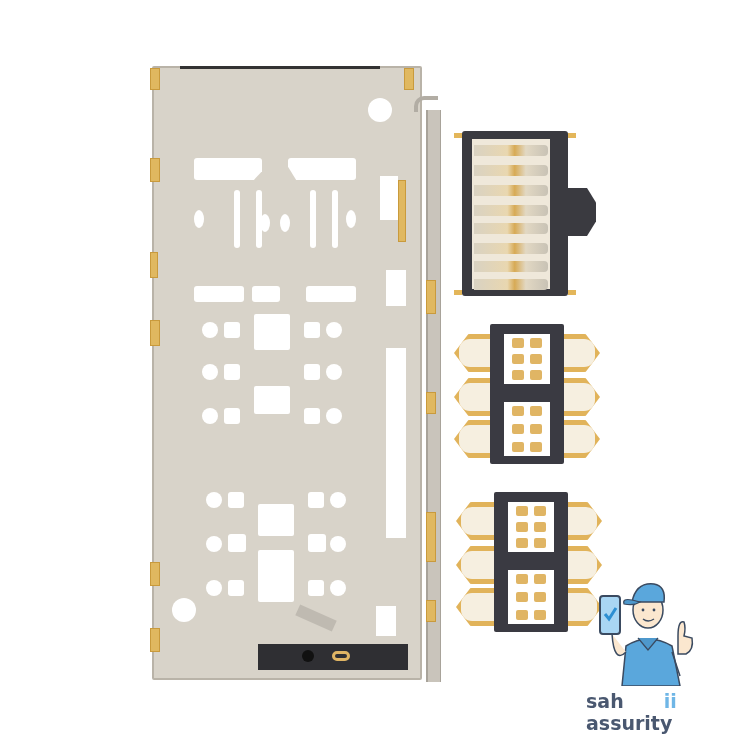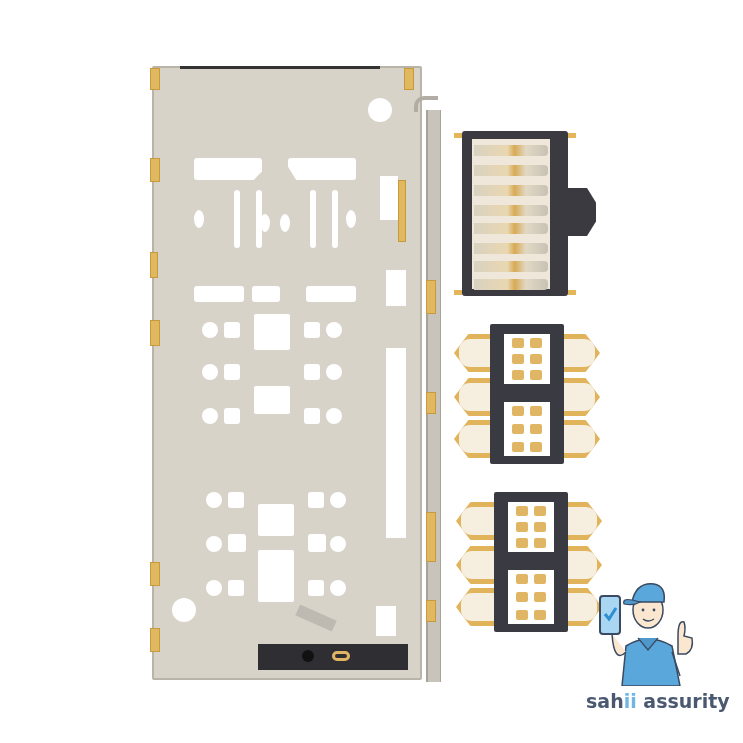--- a/index.html
+++ b/index.html
@@ -21,21 +21,21 @@
   .sim { position:absolute; width:74px; height:140px; background:#3a3a42; border-radius:2px; }
   .sim-win { position:absolute; left:14px; width:46px; background:#ffffff; }
   .pad { position:absolute; width:12px; height:10px; background:#e0b564; border-radius:2px; }
   .arm { position:absolute; width:48px; height:38px; border:5px solid #e1b35a; box-sizing:border-box; background:#f6efe0; }
   .arm.l { border-radius:16px 0 0 16px; border-right:none; clip-path:polygon(30% 0,100% 0,100% 100%,30% 100%,0 50%); }
   .arm.r { border-radius:0 16px 16px 0; border-left:none; clip-path:polygon(0 0,70% 0,100% 50%,70% 100%,0 100%); }
   
   .switch { left:258px; top:644px; width:150px; height:26px; background:#2f2f33; }
   
   .logo-text { left:586px; top:690px; font-family:"DejaVu Sans", sans-serif; font-weight:bold; font-size:19px; color:#4a5870; letter-spacing:0px; }
-  .logo-text .hl { color:#6fb6e6; }
+  .logo-text .hl { color:#6fb6e6;margin-left:40px; }
 </style>
 </head>
 <body>
 
 <div class="abs tray">
 
   <div class="abs" style="left:26px;top:-2px;width:200px;height:3px;background:#333;"></div>
 
   <div class="hole rnd" style="left:214px;top:30px;width:24px;height:24px;"></div>
 

